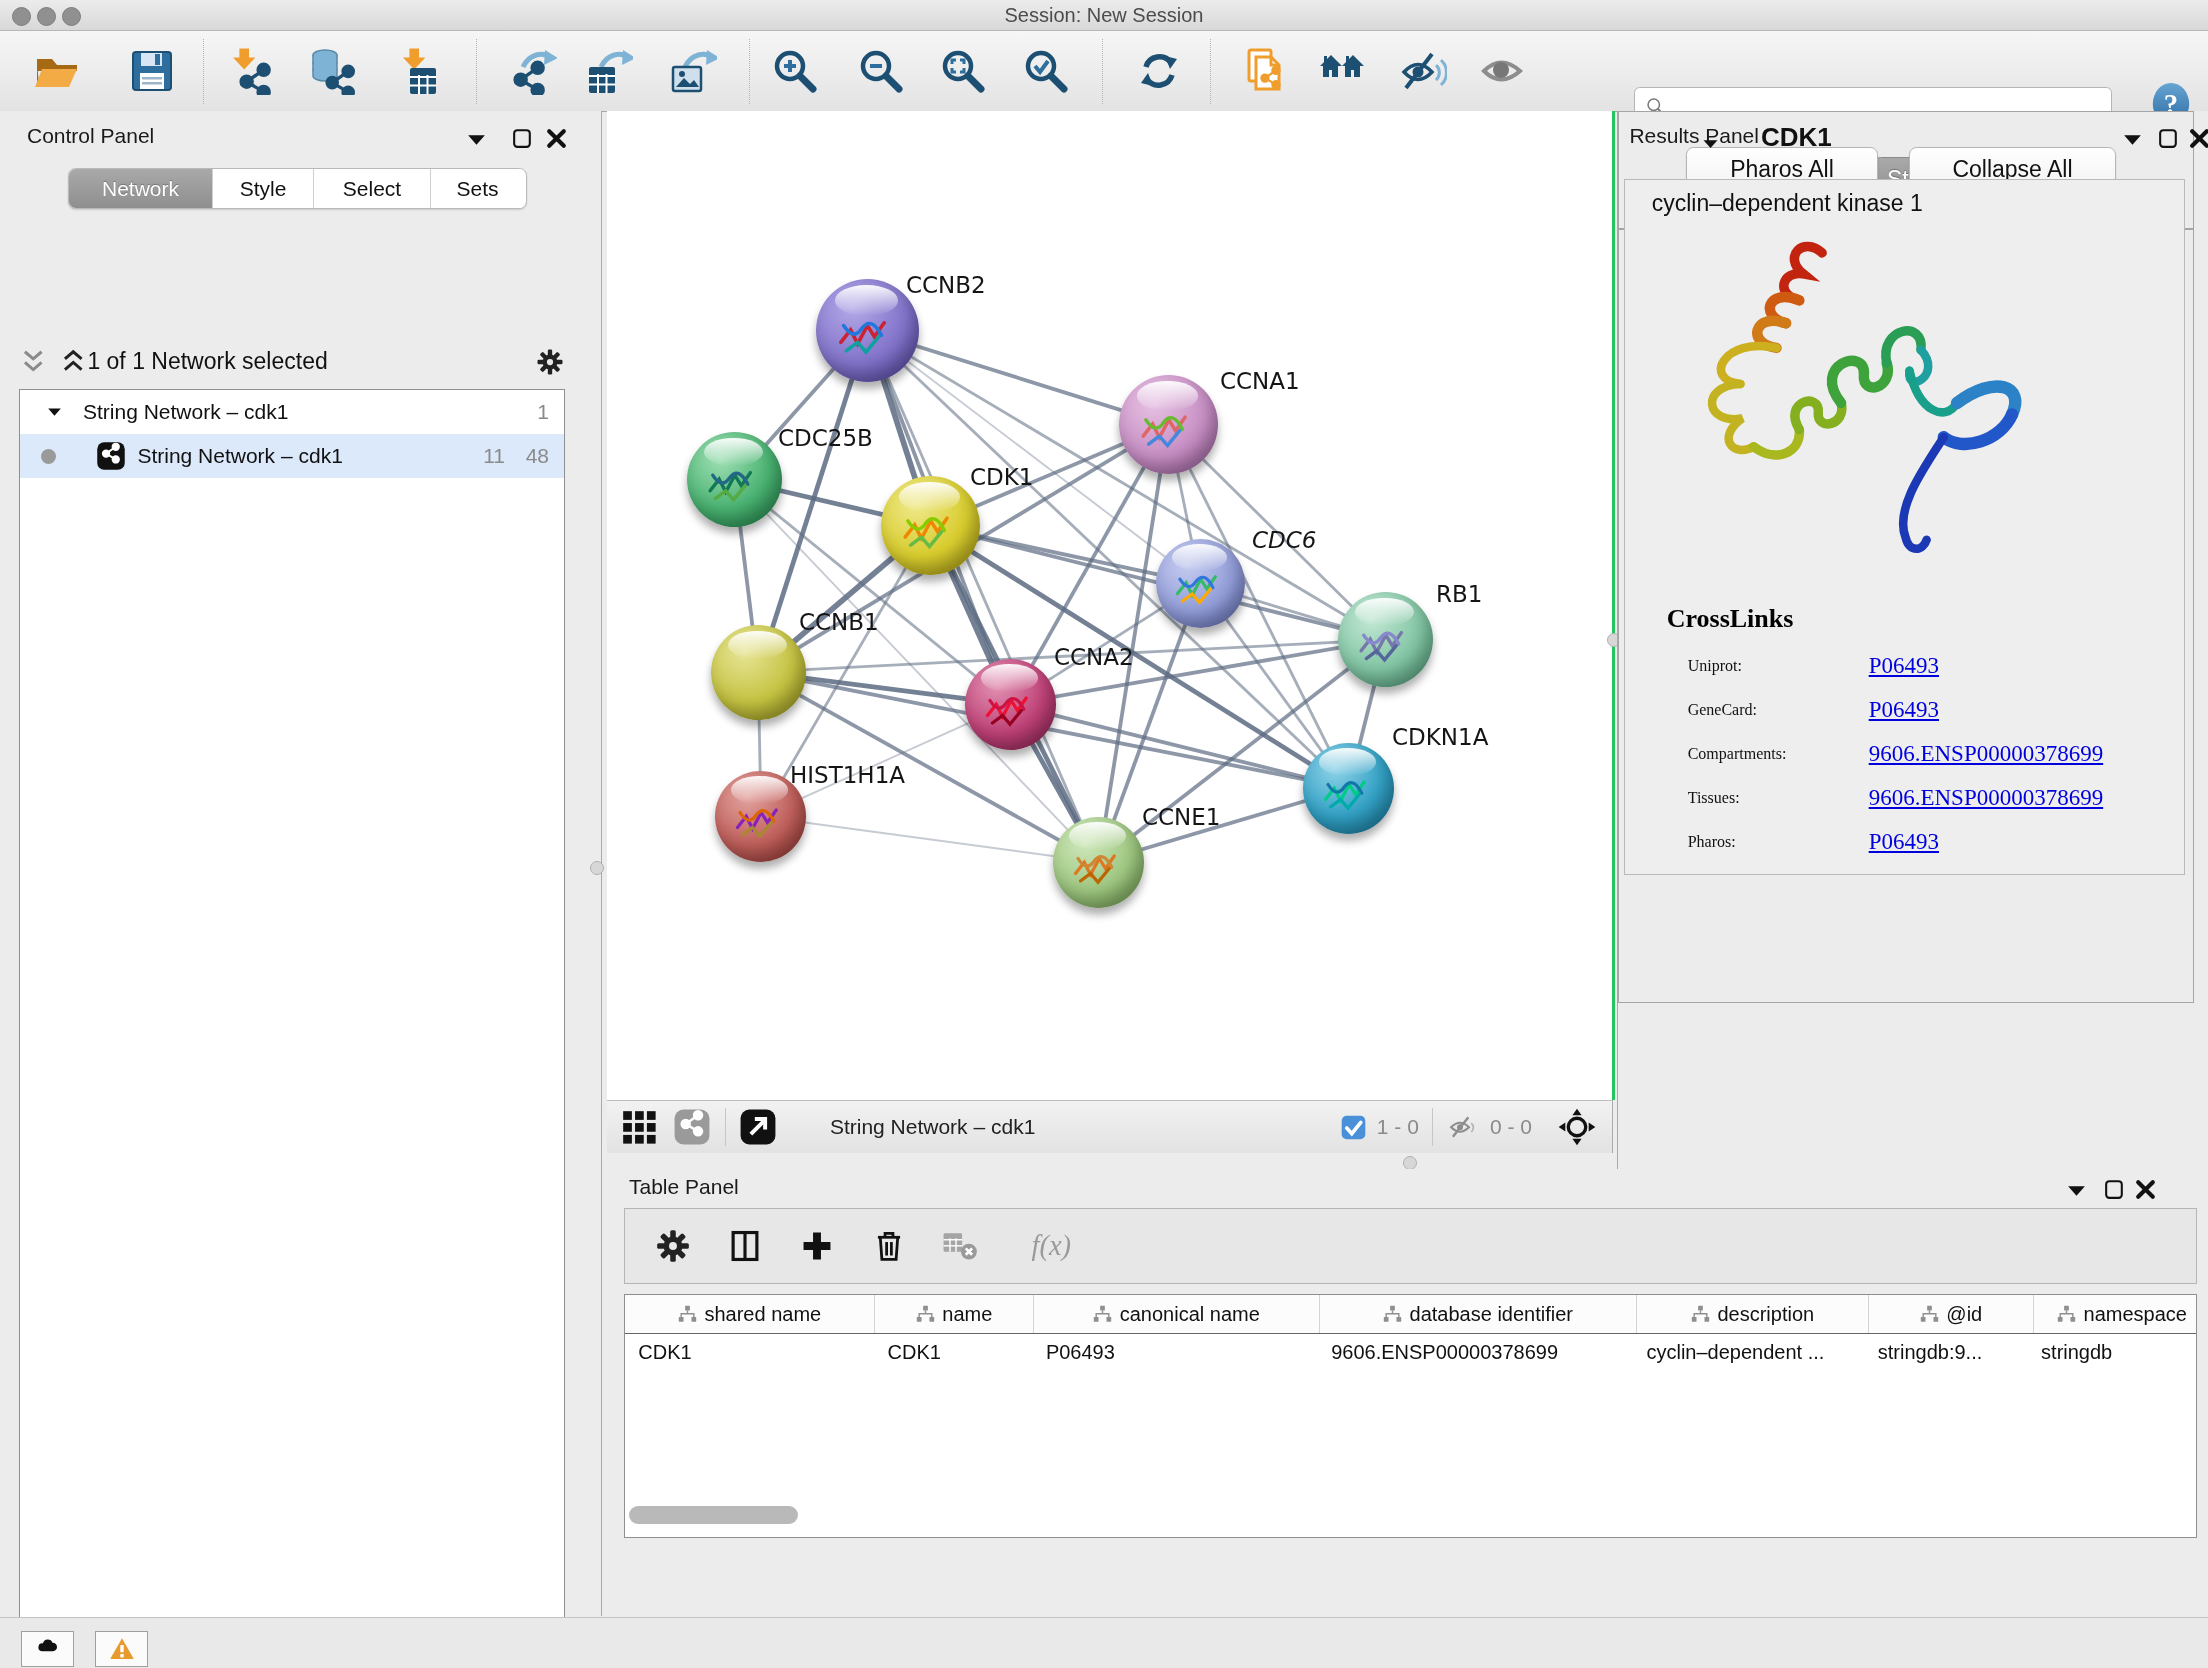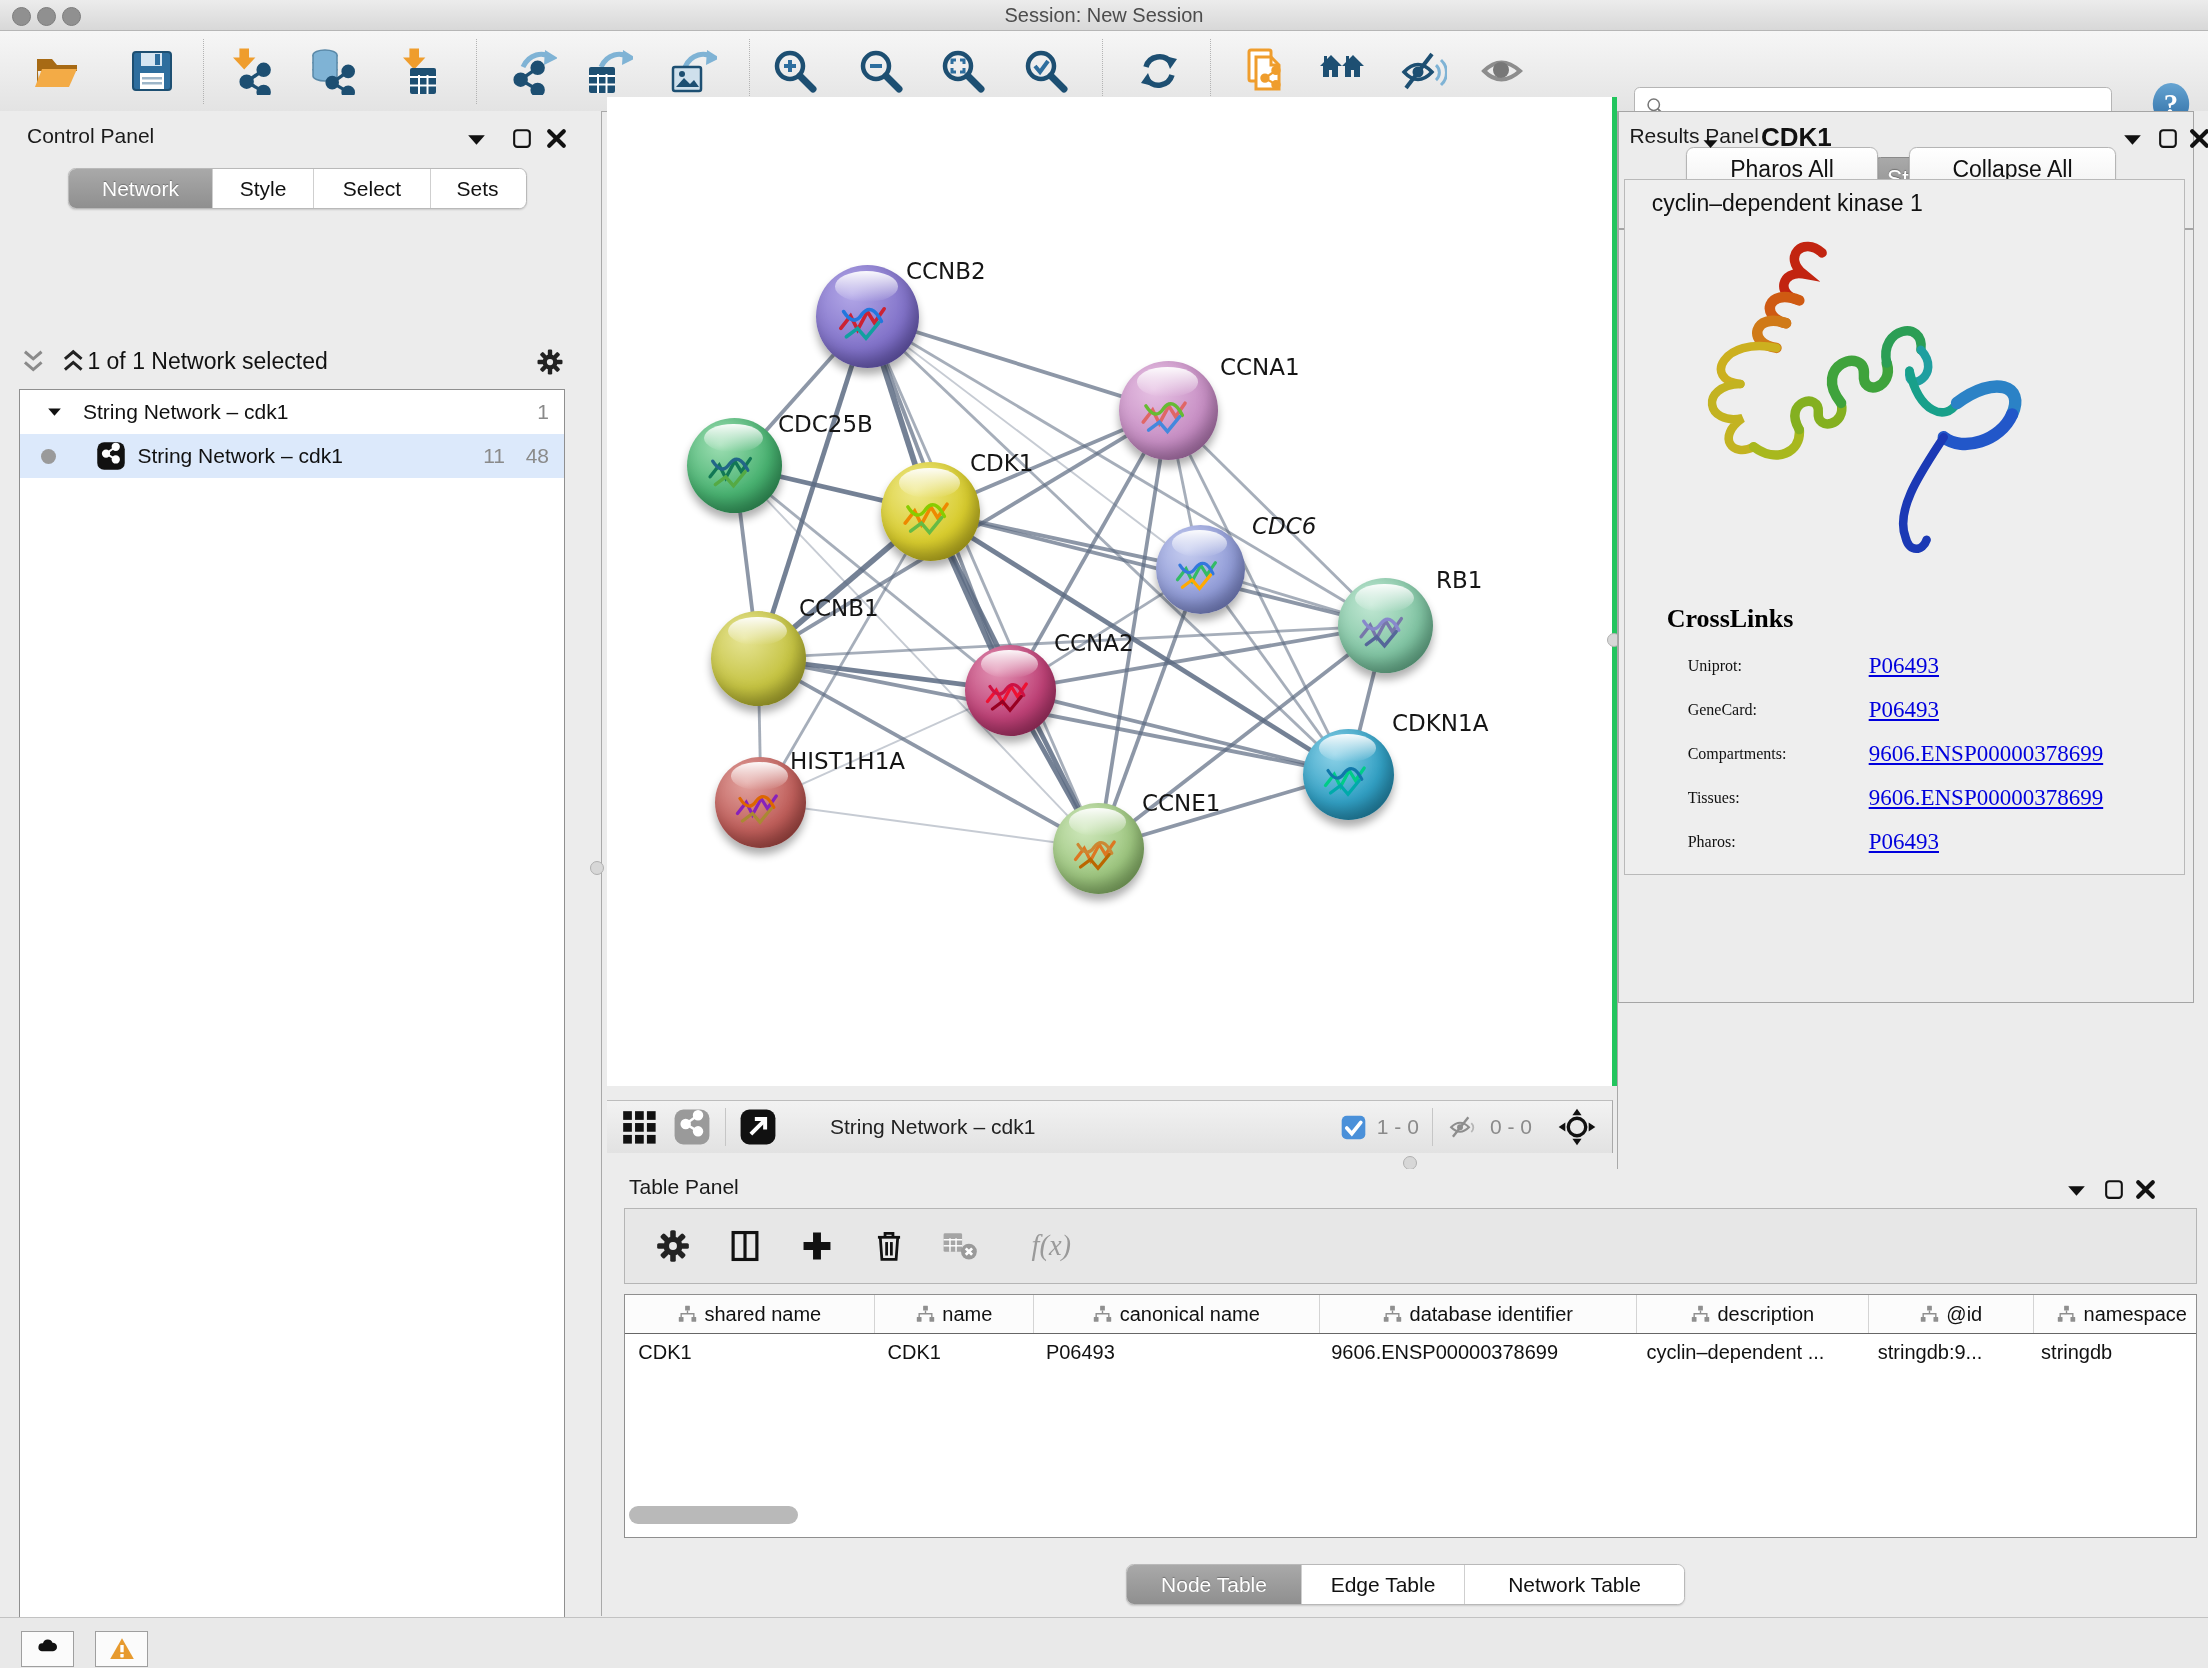--- a/index.html
+++ b/index.html
@@ -35,21 +35,21 @@
        box-shadow:0 1px 1.9px rgba(0,0,0,.15);}
   .seg .tab{padding:7.6px 0;text-align:center;font-size:21px;color:#111;background:#fff;border-left:1px solid #cfcfcf;cursor:default;}
   .seg .tab:first-child{border-left:0;}
   .seg .tab.sel{background:linear-gradient(#a9a9a9,#8f8f8f);color:#fff;text-shadow:0 -1px 1px rgba(0,0,0,.3);}
   #cp-opts{left:19px;top:224px;width:546px;height:53px;display:flex;align-items:center;}
   #cp-tree{left:19px;top:278px;width:544px;height:1309px;background:#fff;border:1.9px solid #8f8f8f;}
   .trow{position:relative;height:44px;display:flex;align-items:center;font-size:21px;color:#111;}
   .trow .cnt{color:#8a8a8a;}
 
   
-  #net-canvas{left:607px;top:97px;width:1005px;height:989px;background:#fff;border-right:5px solid #22c55e;}
+  #net-canvas{left:607px;top:111px;width:1005px;height:989px;background:#fff;border-right:3px solid #22c55e;}
   #net-svg{position:absolute;left:0;top:0;}
   .nnode{position:absolute;border-radius:50%;
      box-shadow:0 6.7px 8.6px rgba(0,0,0,.32), inset -5.7px -9.5px 15px rgba(0,0,0,.22);}
   .nnode .shine{position:absolute;left:18%;top:6%;width:62%;height:30%;border-radius:50%;
      background:linear-gradient(rgba(255,255,255,.95),rgba(255,255,255,0));}
   .nnode svg{position:absolute;left:14%;top:26%;}
   .nlabel{position:absolute;font-family:"DejaVu Sans",sans-serif;font-size:23px;color:#151515;white-space:nowrap;}
   #net-footer{left:607px;top:1100px;width:1005px;height:52px;background:linear-gradient(#f2f2f2,#e2e2e2);
      border-top:1px solid #bdbdbd;border-right:1px solid #a9a9a9;display:flex;align-items:center;}
   #net-footer .fsep{width:0;height:38px;border-left:1px solid #c6c6c6;margin:0 13.3px;}
@@ -935,25 +935,20 @@
           <div class="dcell" style="width: 145px; flex: 0 0 auto;">CDK1</div>
           <div class="dcell" style="width: 272px; flex: 0 0 auto;">P06493</div>
           <div class="dcell" style="width: 302px; flex: 0 0 auto;">9606.ENSP00000378699</div>
           <div class="dcell" style="width: 218px; flex: 0 0 auto;">cyclin–dependent ...</div>
           <div class="dcell" style="width: 150px; flex: 0 0 auto;">stringdb:9...</div>
           <div class="dcell" style="width: 163px; flex: 0 0 auto;">stringdb</div>
         </div>
       <div id="hthumb" class="abs"></div>
     </div>
 
-    <div class="seg abs" style="left:519px;top:395px" id="tp-tabs">
-        <div class="tab sel" style="width: 174px;">Node Table</div>
-        <div class="tab" style="width: 162px;">Edge Table</div>
-        <div class="tab" style="width: 219px;">Network Table</div>
-      </div>
   </div>
 
   <div id="statusbar" class="abs">
     <div class="sq-btn abs" style="left:21px;top:13.3px;width:51px;height:34px">
       <span class="ic" style="width:32px;height:27px">
           <svg viewBox="0 0 48 48">
             <path d="M11 26 a7 7 0 0 1 2 -14 a9 9 0 0 1 17 -1 a6.5 6.5 0 0 1 1 15z" fill="#111" transform="translate(2,1)"></path>
           </svg>
         </span>
     </div>

